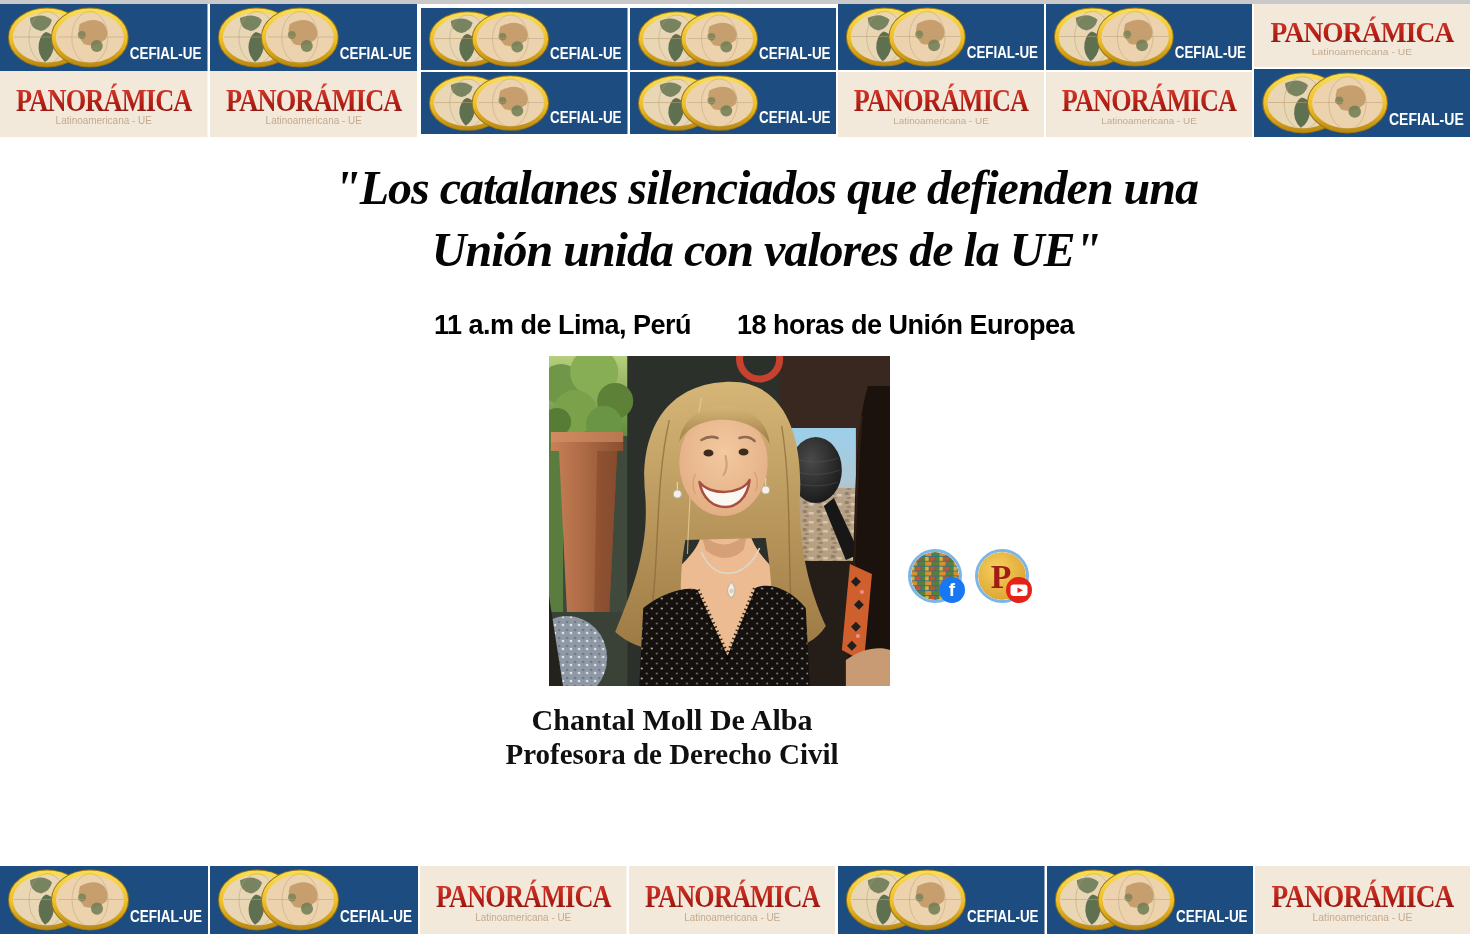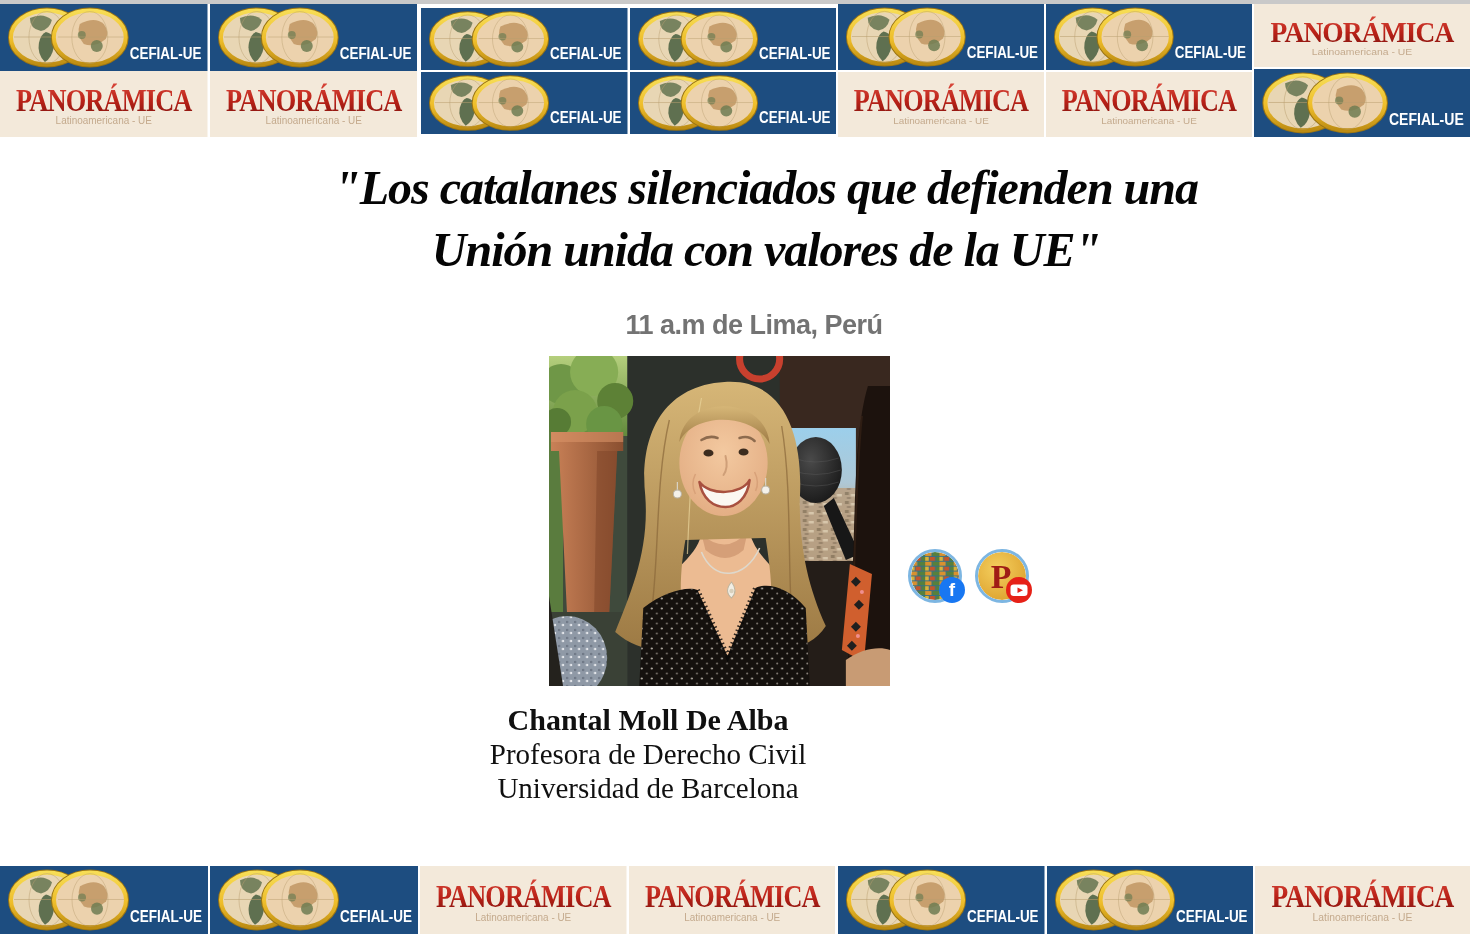--- a/index.html
+++ b/index.html
@@ -32,21 +32,21 @@
     letter-spacing: -1px; color: #050505;
   }
   .event-title div { display: block; }
 
   
   .schedule {
     position: absolute; top: 309px; left: 754px;
     transform: translateX(-50%);
     display: flex; gap: 46px; white-space: nowrap;
     font-weight: 700; font-size: 27px; line-height: 32px;
-    letter-spacing: -0.5px; color: #737373;
+    letter-spacing: -0.5px; color: #000000;
   }
 
   
   .photo-wrap {
     position: absolute; left: 549px; top: 356px;
     width: 341px; height: 330px;
   }
   .photo-wrap svg { width: 100%; height: 100%; display: block; }
 
   
@@ -64,27 +64,27 @@
     position: absolute; right: -6px; bottom: -3px;
     width: 26px; height: 26px; border-radius: 50%;
     display: flex; align-items: center; justify-content: center;
   }
   .badge.fb { background: #1877f2; color: #fff; font: 700 19px/1 "Liberation Sans", sans-serif; padding-bottom: 2px; }
   .badge.yt { background: #e62117; }
   .badge.yt svg { width: 24px; height: 24px; display: block; }
 
   
   .speaker {
-    position: absolute; top: 702px; left: 648px;
+    position: absolute; top: 702px; left: 672px;
     transform: translateX(-50%);
     text-align: center; white-space: nowrap;
     font-family: "Liberation Serif", serif; color: #101010;
   }
   .speaker .name { font-size: 30px; font-weight: 700; line-height: 36px; }
-  .speaker .role { font-size: 29px; font-weight: 400; line-height: 33.5px; }
+  .speaker .role { font-size: 29px; font-weight: 700; line-height: 33.5px; }
 
   .hidden-defs { position: absolute; width: 0; height: 0; overflow: hidden; }
 </style>
 </head>
 <body>
 
 <svg class="hidden-defs" aria-hidden="true">
   <defs>
     <linearGradient id="g-gold" x1="0" y1="0" x2="0" y2="1">
       <stop offset="0" stop-color="#f7dd55"></stop>
@@ -436,20 +436,21 @@
 </div>
   </div>
 
 <div class="event-title">
   <div>"Los catalanes silenciados que defienden una</div>
   <div>Unión unida con valores de la UE"</div>
 </div>
 
 <div class="schedule">
   <span>11 a.m de Lima, Perú</span>
+  <span>18 horas de Unión Europea</span>
 </div>
 
 <div class="photo-wrap">
   <svg viewBox="0 0 340 330" preserveAspectRatio="none">
     <defs>
       <linearGradient id="g-bush" x1="0" y1="0" x2="0" y2="1">
         <stop offset="0" stop-color="#b5cf7d"></stop>
           <stop offset="1" stop-color="#628a3c"></stop>
       </linearGradient>
       <linearGradient id="g-pot" x1="0" y1="0" x2="1" y2="0">
@@ -598,14 +599,13 @@
         <rect x="3.5" y="6.5" width="17" height="11.5" rx="3.2" fill="#ffffff"></rect>
         <path d="M10.5,9.5 L16,12.2 L10.5,15 Z" fill="#e62117"></path>
       </svg>
     </span>
   </a>
 </div>
 
 <div class="speaker">
   <div class="name">Chantal Moll De Alba</div>
   <div class="role">Profesora de Derecho Civil</div>
-  <div class="role">Universidad de Barcelona</div>
 </div>
 
 </body></html>

